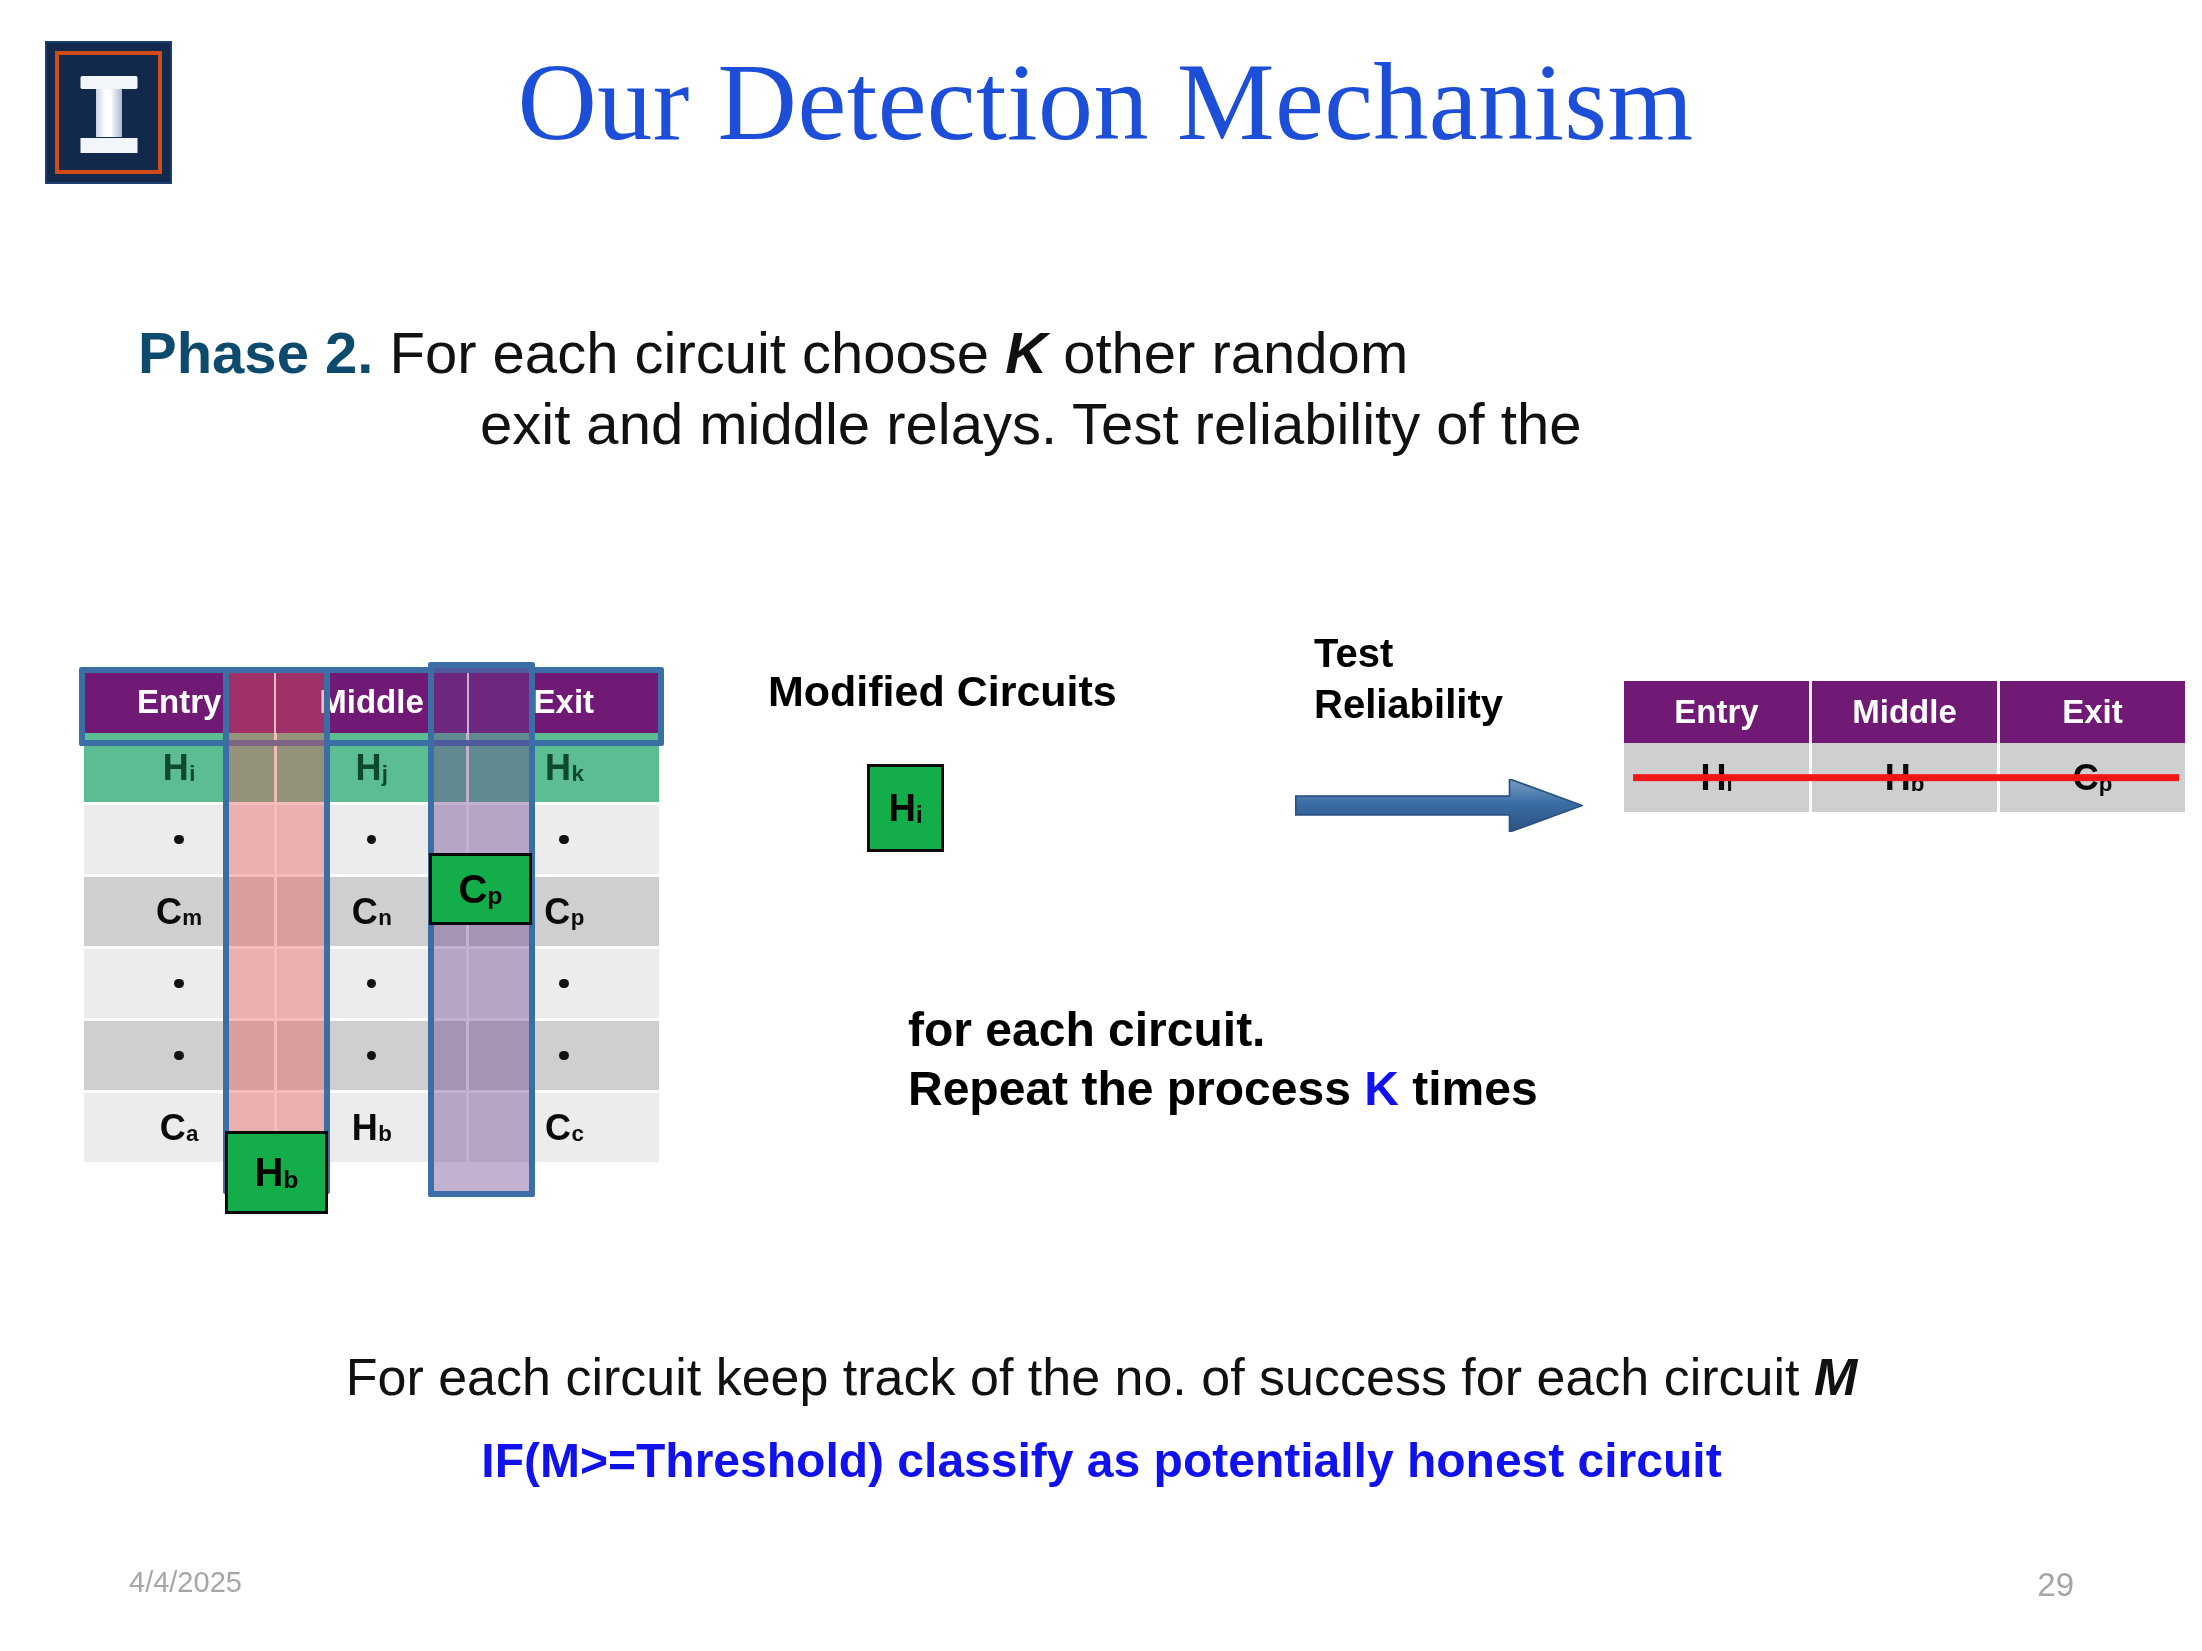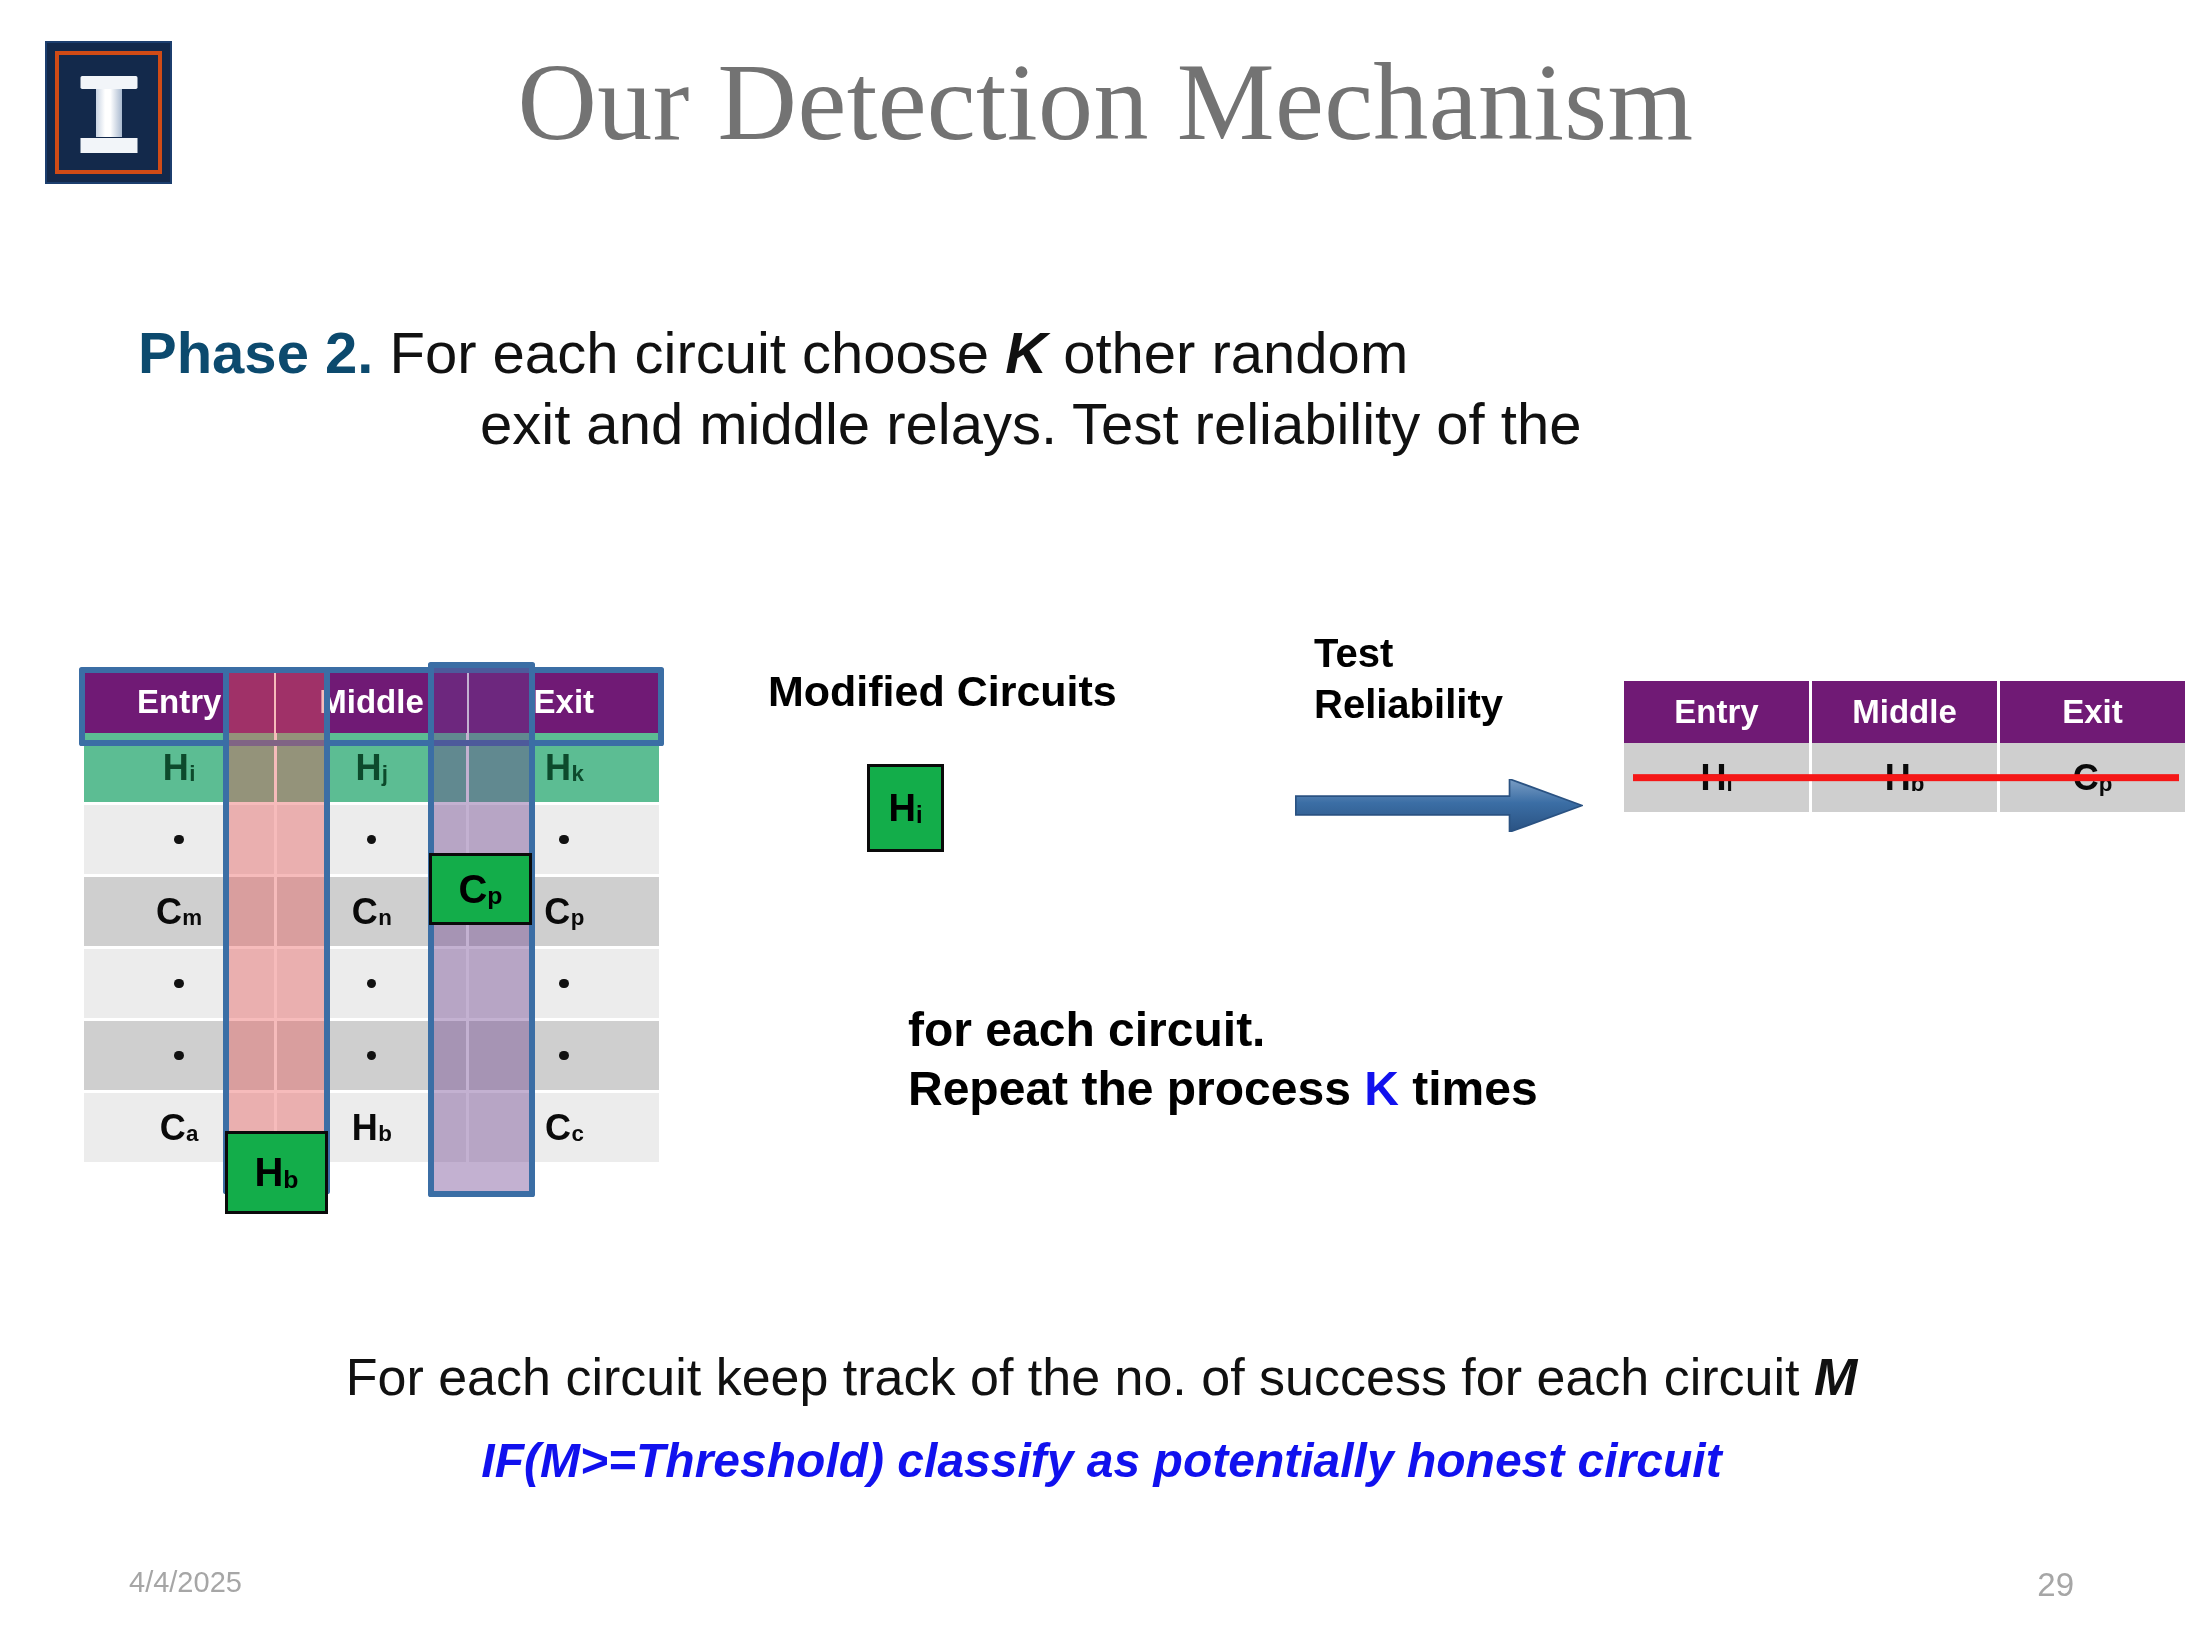--- a/index.html
+++ b/index.html
@@ -15,21 +15,21 @@
         width:57px;height:13px;background:#f2f5f9;}
   #logo .col-top{top:33px;border-radius:1.7px;}
   #logo .col-bot{bottom:29px;height:15.5px;}
   #logo .shaft{position:absolute;left:50%;transform:translateX(-50%);
         top:46px;bottom:45px;width:26px;
         background:linear-gradient(90deg,#c9d4e3 0%,#ffffff 35%,#ffffff 55%,#a9b9cf 100%);}
 
   
   #title{position:absolute;left:8px;right:0;top:45px;text-align:center;
          font-family:"Liberation Serif", serif;font-size:110px;line-height:1.05;
-         color:#737373;letter-spacing:0.4px;}
+         color:#1d4ed8;letter-spacing:0.4px;}
 
   
   #phase{position:absolute;left:138px;top:318px;width:1962px;
          font-size:58px;line-height:1.22;color:#111;}
   #phase .lbl{color:#0c4a6e;font-weight:bold;}
   #phase .ind{display:block;margin-left:342px;}
   #phase .k{font-weight:bold;font-style:italic;}
 
   
   #ltable{position:absolute;left:84px;top:671px;width:575px;}
@@ -99,21 +99,21 @@
   
   #repeat{position:absolute;left:908px;top:1001px;font-size:48px;font-weight:bold;
         color:#000;line-height:1.22;}
   #repeat .k{color:#1111ee;}
 
   
   #bottom1{position:absolute;left:0;right:0;top:1347px;text-align:center;
         font-size:52px;color:#111;}
   #bottom1 .m{font-weight:bold;font-style:italic;}
   #bottom2{position:absolute;left:0;right:0;top:1433px;text-align:center;
-        font-size:48px;font-weight:bold;font-style:italic;color:#1111ee;}
+        font-size:48px;font-weight:bold;color:#1111ee;}
 
   
   #fdate{position:absolute;left:129px;top:1566px;font-size:29px;color:#a6a6a6;}
   #fnum{position:absolute;right:129px;top:1566px;font-size:33px;color:#a6a6a6;text-align:center;}
 </style>
 </head>
 <body>
 
 <div id="logo">
   <div class="inner"></div>

